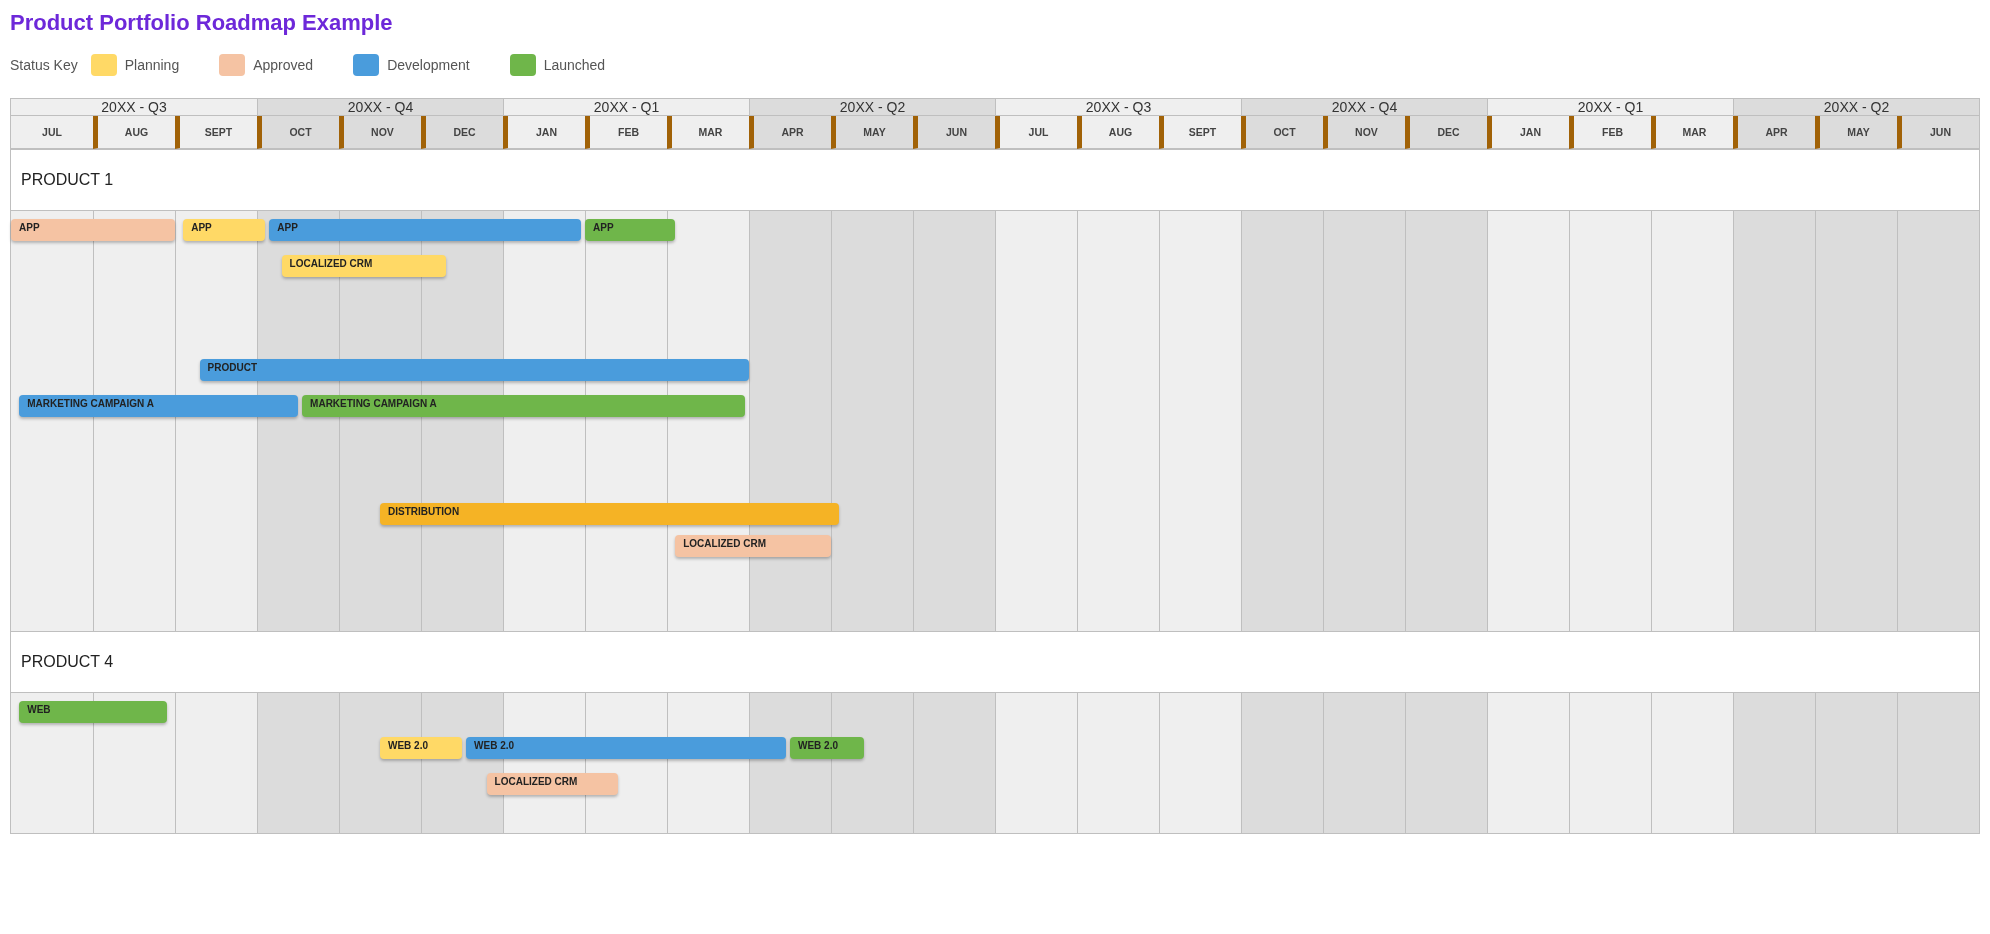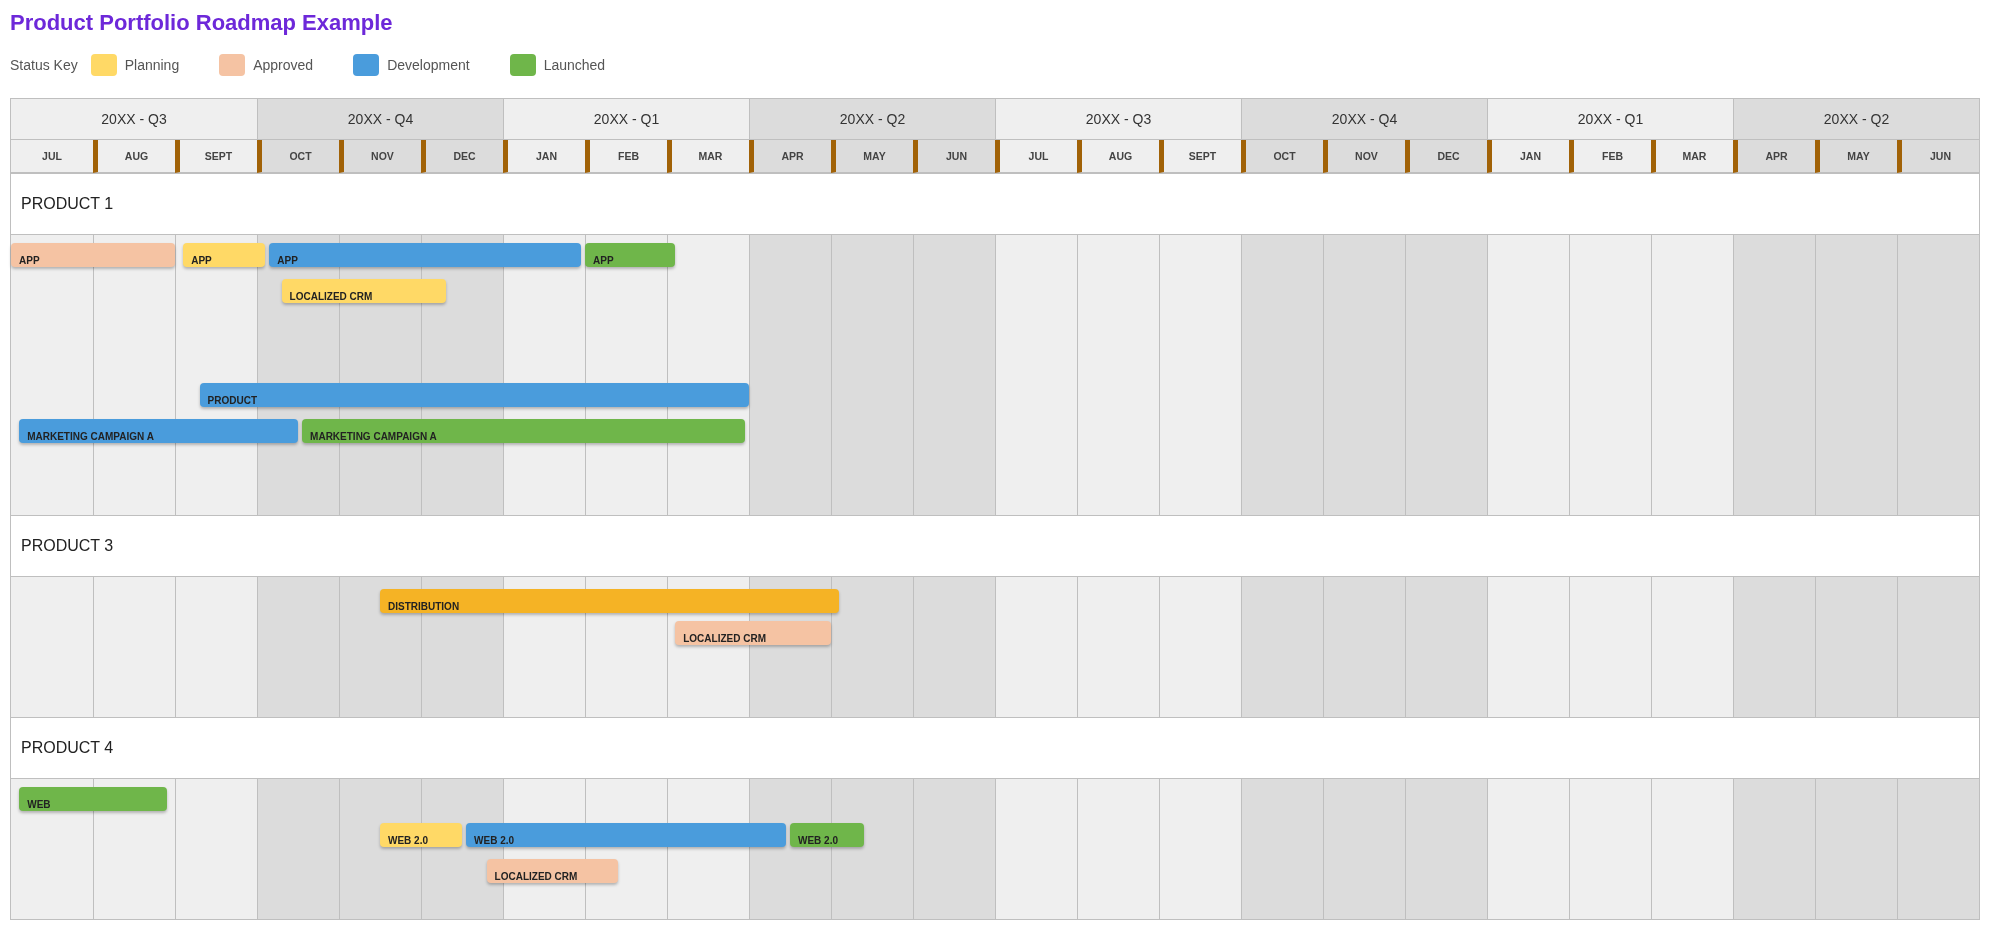--- a/index.html
+++ b/index.html
@@ -4,30 +4,30 @@
 <style>
   * { box-sizing: border-box; margin: 0; padding: 0; }
   body { font-family: "Century Gothic", "Segoe UI", Arial, sans-serif; background: #fff; padding: 10px; }
   .title { font-size: 22px; font-weight: bold; color: #6d28d9; margin-bottom: 18px; }
   .legend { display: flex; align-items: center; gap: 10px; margin-bottom: 22px; font-size: 14px; color: #555; }
   .legend-label { margin-right: 3px; }
   .legend-item { display: flex; align-items: center; gap: 8px; margin-right: 30px; }
   .swatch { width: 26px; height: 22px; border-radius: 4px; }
   .chart { border: 1px solid #bfbfbf; }
   .row { display: grid; grid-template-columns: repeat(24, 1fr); }
-  .qcell { border-left: 1px solid #bfbfbf; border-bottom: 1px solid #bfbfbf; padding: 12px 4px; text-align: center; font-size: 14px; color: #333; }
+  .qcell { border-left: 1px solid #bfbfbf; border-bottom: 1px solid #bfbfbf; padding: 0 4px; text-align: center; font-size: 14px; color: #333; }
   .qcell:first-child { border-left: none; }
   .mcell { border-left: 5px solid #a16207; border-bottom: 1px solid #bfbfbf; padding: 10px 2px; text-align: center; font-size: 10.5px; font-weight: bold; color: #444; }
   .mcell:first-child { border-left: none; }
   .product-head { padding: 21px 10px; font-size: 16px; color: #222; border-bottom: 1px solid #bfbfbf; border-top: 1px solid #bfbfbf; background: #fff; }
   .track-area { position: relative; height: 140px; }
   .track-area .bgcell { border-left: 1px solid #bfbfbf; height: 100%; }
   .track-area .bgcell:first-child { border-left: none; }
   .bg-row { position: absolute; inset: 0; display: grid; grid-template-columns: repeat(24, 1fr); z-index: 0; }
-  .bar { position: absolute; height: 22px; border-radius: 4px; font-size: 10px; font-weight: bold; color: #222; padding: 12px 8px; white-space: nowrap; overflow: hidden; box-shadow: 0 2px 3px rgba(0,0,0,0.25); z-index: 1; }
+  .bar { position: absolute; height: 22px; border-radius: 4px; font-size: 10px; font-weight: bold; color: #222; padding: 3px 8px; white-space: nowrap; overflow: hidden; box-shadow: 0 2px 3px rgba(0,0,0,0.25); z-index: 1; }
 
   
   .c-planning    { background: #ffd966; }
   .c-approved    { background: #f5c3a3; }
   .c-development { background: #4a9cdc; }
   .c-launched    { background: #6fb64a; }
   .c-dist        { background: #f5b325; } 
 
   
   .shade-a { background: #efefef; }
@@ -151,21 +151,20 @@
           <div class="bgcell shade-a"></div>
           <div class="bgcell shade-a"></div>
           <div class="bgcell shade-b"></div>
           <div class="bgcell shade-b"></div>
           <div class="bgcell shade-b"></div>
         </div>
         <div class="bar c-development" style="left: 9.58333%; width: 27.9167%; top: 8px;">PRODUCT</div>
         <div class="bar c-development" style="left: 0.416667%; width: 14.1667%; top: 44px;">MARKETING CAMPAIGN A</div>
         <div class="bar c-launched" style="left: 14.7917%; width: 22.5%; top: 44px;">MARKETING CAMPAIGN A</div>
       </div>
-      <div class="product-head">PRODUCT 3</div>
       <div class="track-area">
         <div class="bg-row">
           <div class="bgcell shade-a"></div>
           <div class="bgcell shade-a"></div>
           <div class="bgcell shade-a"></div>
           <div class="bgcell shade-b"></div>
           <div class="bgcell shade-b"></div>
           <div class="bgcell shade-b"></div>
           <div class="bgcell shade-a"></div>
           <div class="bgcell shade-a"></div>

